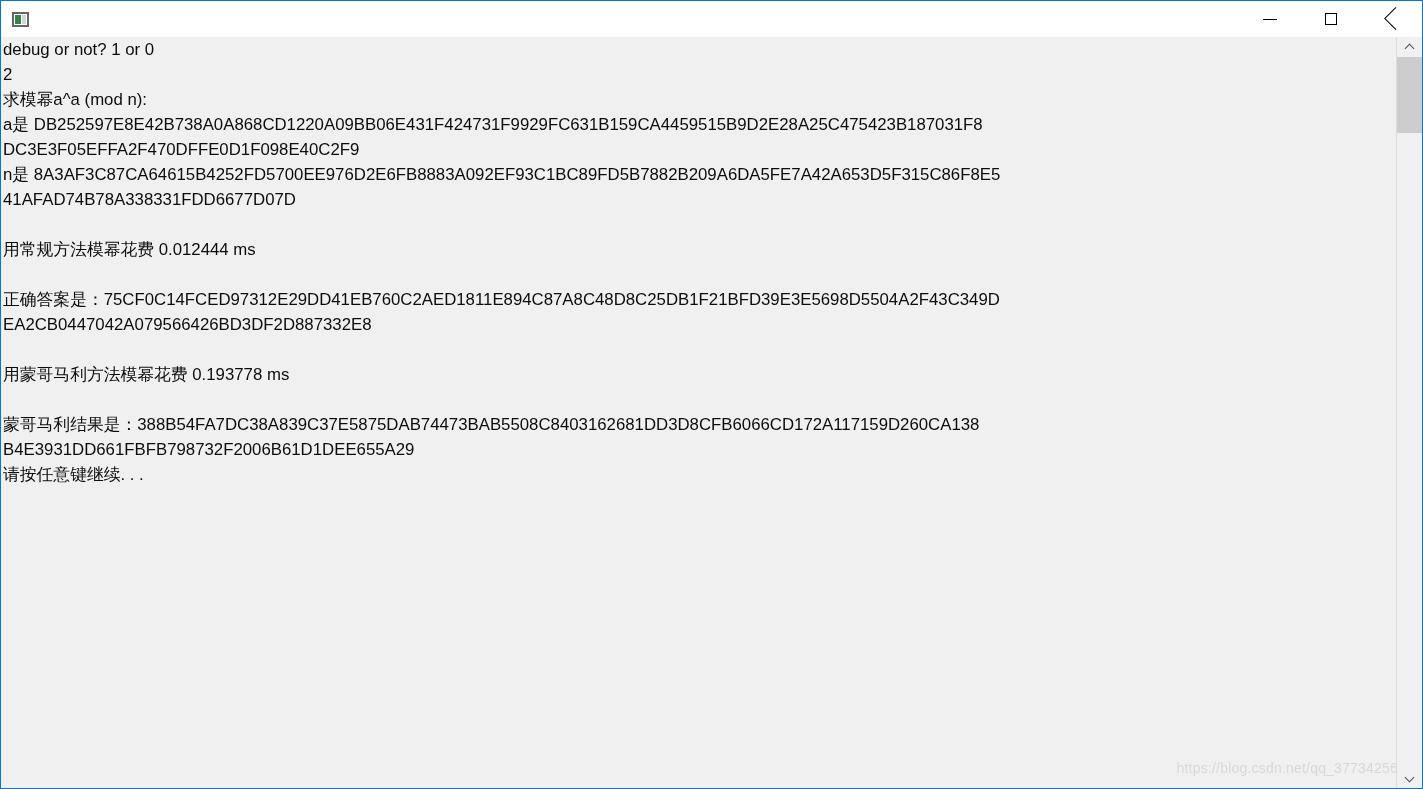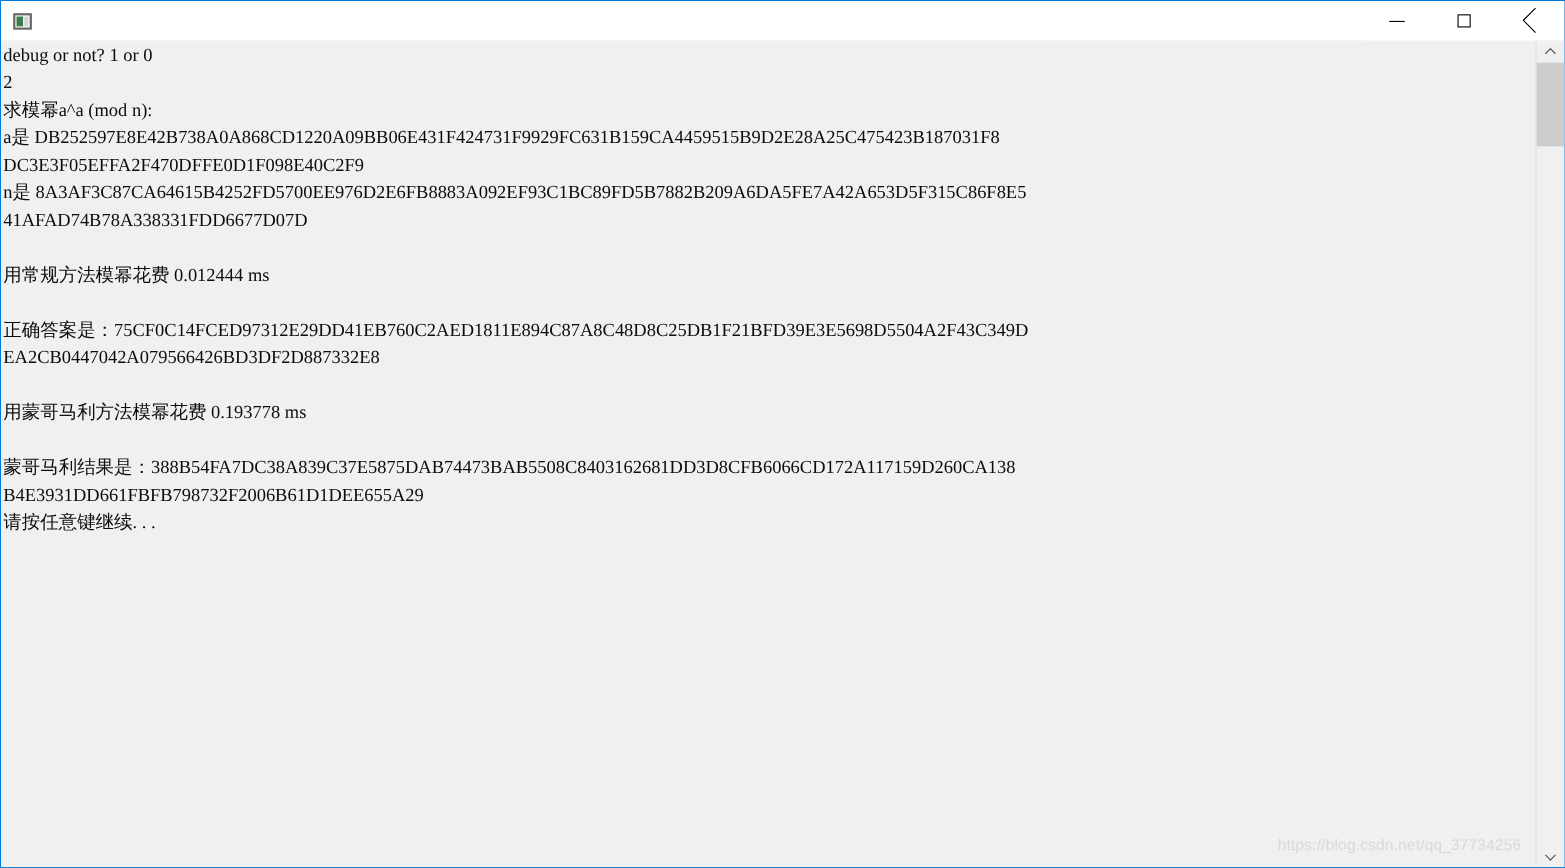--- a/index.html
+++ b/index.html
@@ -119,21 +119,21 @@
     position: relative;
     background: #f0f0f0;
     min-height: 0;
   }
   .console-text {
     flex: 1;
     padding: 0 0 0 2px;
     margin: 0;
     background: #f0f0f0;
     color: #0c0c0c;
-    font-family: Liberation Serif, serif;
+    font-family: Liberation Sans, sans-serif;
     font-size: 16.8px;
     line-height: 25px;
     white-space: pre-wrap;
     word-break: break-all;
     overflow: hidden;
     letter-spacing: 0px;
     font-weight: 500;
   }
   .console-line {
     height: 25px;
@@ -196,21 +196,21 @@
     top: 0;
     left: 0;
     right: 0;
     height: 76px;
     background: #cdcdcd;
   }
 
   
   .watermark {
     position: absolute;
-    right: 39px;
+    right: 24px;
     bottom: 12px;
     font-family: "Liberation Sans", sans-serif;
     font-size: 14px;
     color: #d8d8d8;
     letter-spacing: 0.2px;
     white-space: nowrap;
     pointer-events: none;
   }
 </style>
 </head>

